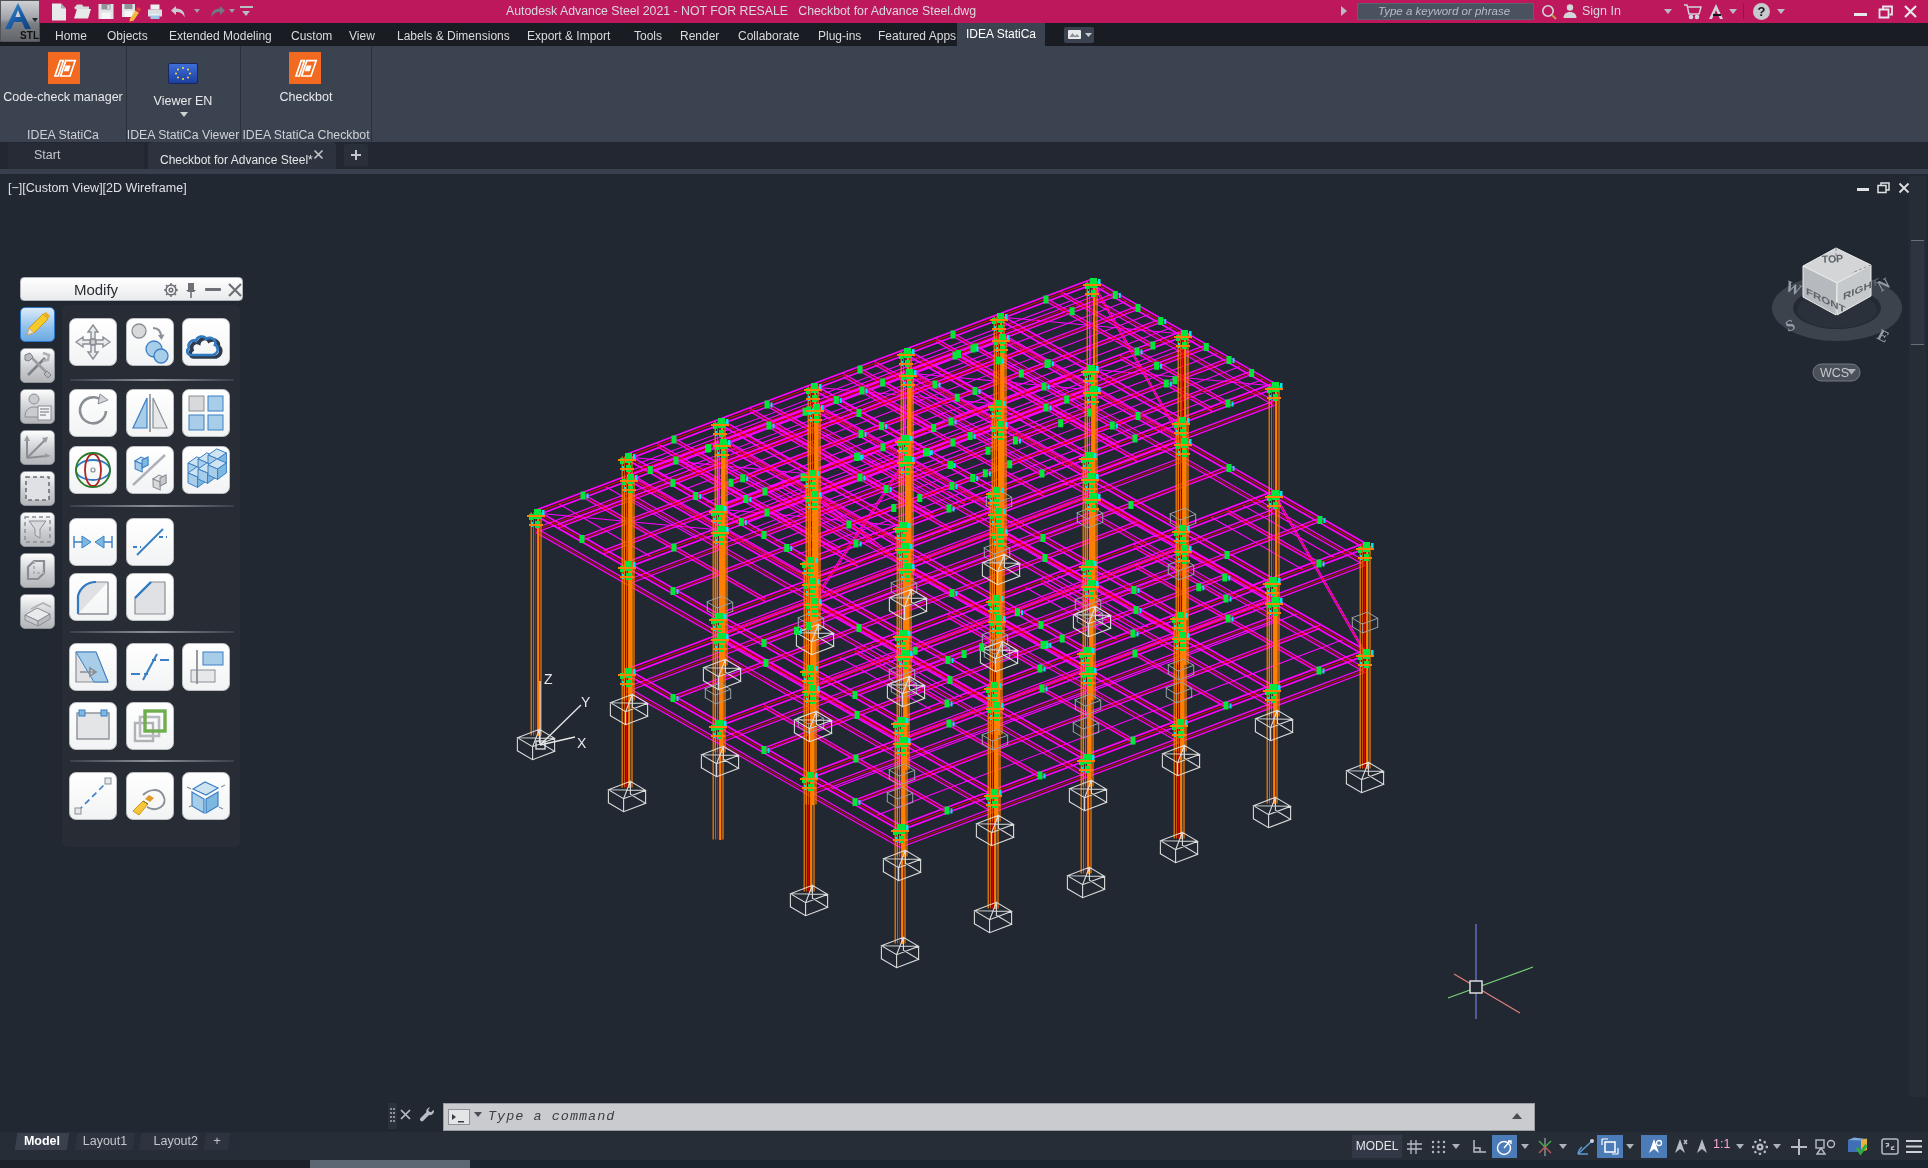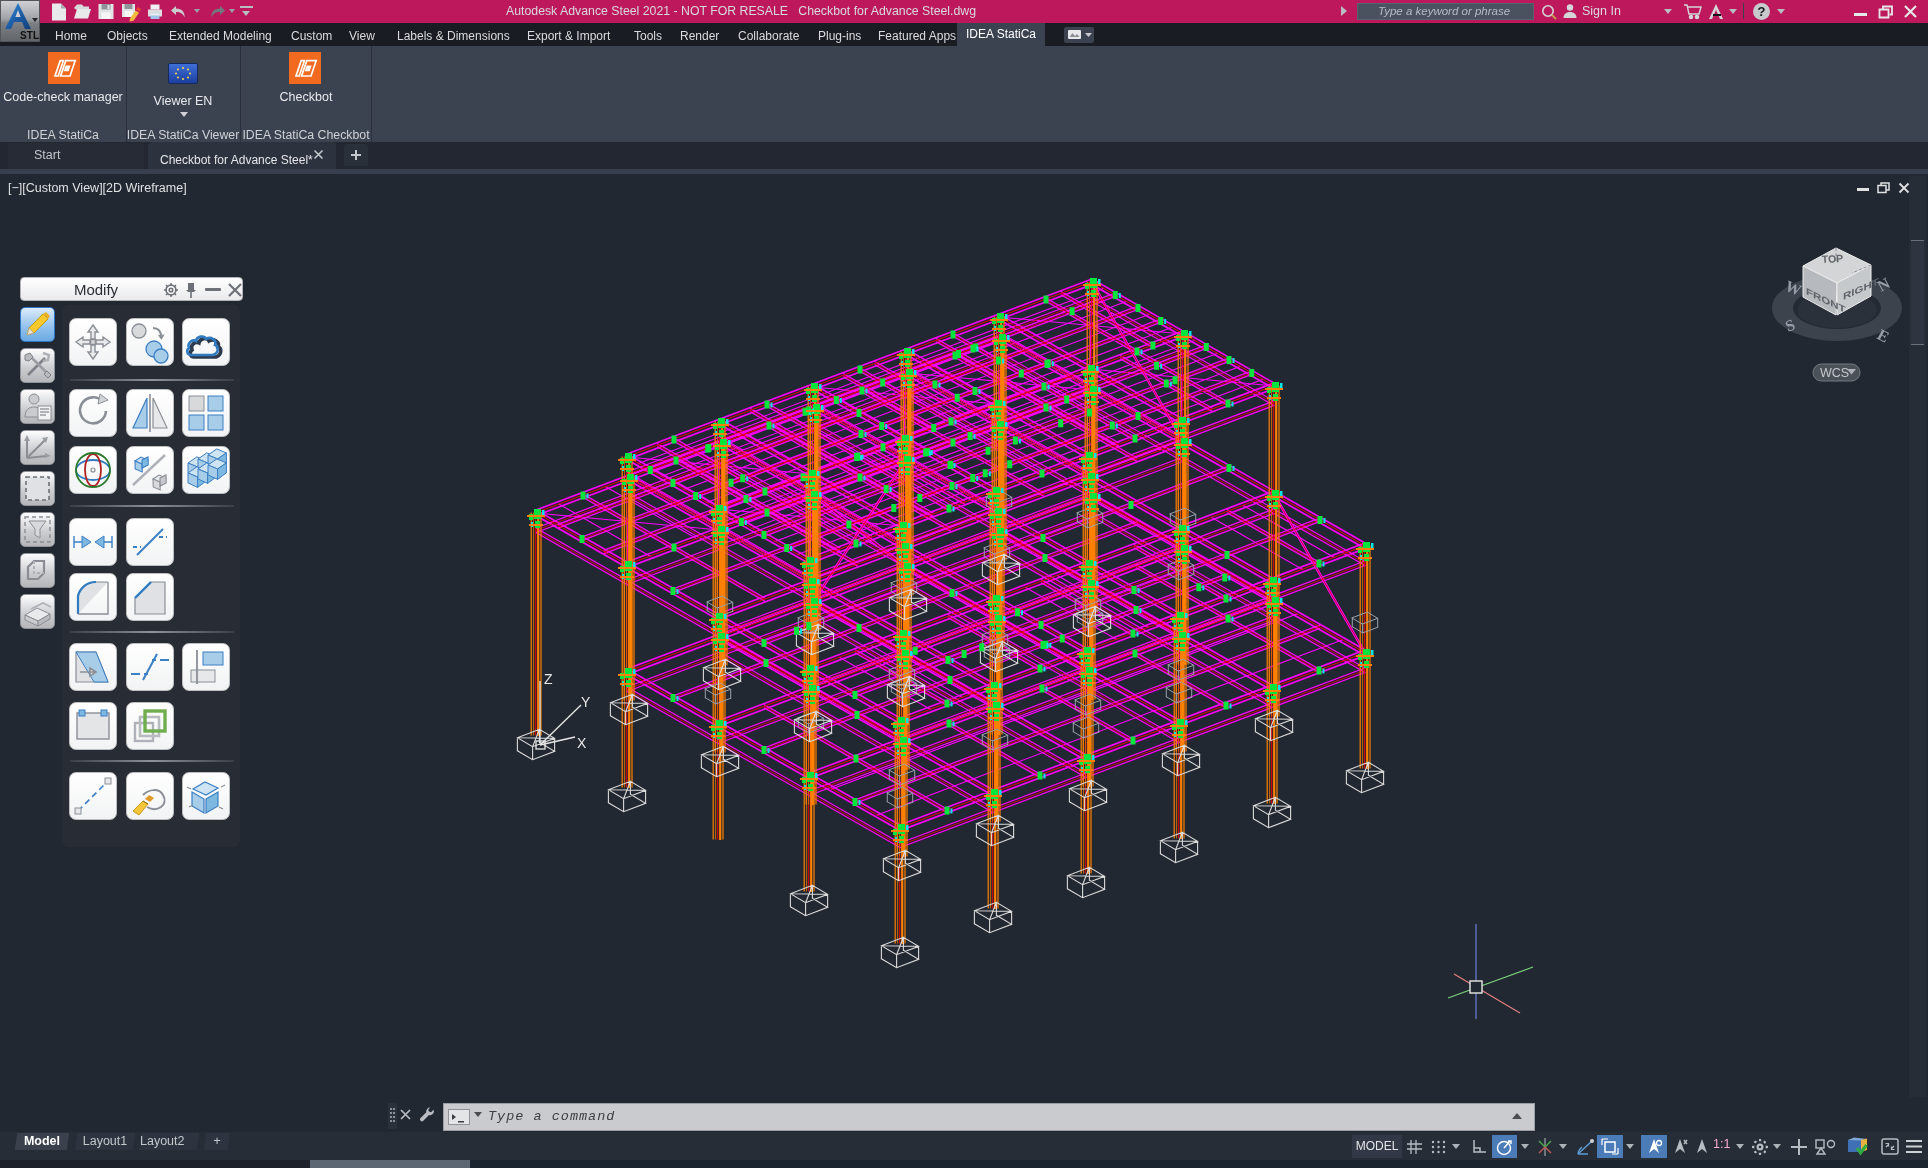--- a/index.html
+++ b/index.html
@@ -538,21 +538,21 @@
   <div class="abs" style="left:44px;top:5px;color:#3c3f44;font-size:13.5px;font-style:italic;font-family:'Liberation Mono',monospace;letter-spacing:1px;">Type a command</div>
   <div class="abs" style="left:1068px;top:9px;width:0;height:0;border-bottom:6px solid #4a4d52;border-left:5px solid transparent;border-right:5px solid transparent;"></div>
 </div>
 
 <div id="statusbar">
 <div class="abs" style="left:16px;top:1px;width:52px;height:17px;background:#3a414d;transform:skewX(-8deg);"></div>
 <div class="abs" style="left:16px;top:1px;width:52px;height:17px;color:#fff;font-weight:bold;font-size:12.5px;text-align:center;line-height:16px;">Model</div>
 <div class="abs" style="left:76px;top:1px;width:58px;height:17px;background:#2e343f;transform:skewX(-8deg);"></div>
 <div class="abs" style="left:76px;top:1px;width:58px;height:17px;color:#c3c7cc;font-size:12.5px;text-align:center;line-height:16px;">Layout1</div>
 <div class="abs" style="left:140px;top:1px;width:58px;height:17px;background:#2e343f;transform:skewX(-8deg);"></div>
-<div class="abs" style="left:140px;top:1px;width:58px;height:17px;color:#c3c7cc;font-size:12.5px;text-align:left;line-height:16px;">Layout2</div>
+<div class="abs" style="left:140px;top:1px;width:58px;height:17px;color:#c3c7cc;font-size:12.5px;text-align:right;line-height:16px;">Layout2</div>
 <div class="abs" style="left:205px;top:1px;width:24px;height:17px;background:#2e343f;transform:skewX(-8deg);"></div>
 <div class="abs" style="left:205px;top:1px;width:24px;height:17px;color:#c3c7cc;font-size:13px;text-align:center;line-height:15px;">+</div>
 
 <div class="abs" style="left:1352px;top:3px;width:50px;height:23px;background:#323845;color:#e3e5e8;font-size:12px;text-align:center;line-height:22px;">MODEL</div>
 <svg class="abs" style="left:1406px;top:7px" width="17" height="16" viewBox="0 0 17 16" stroke="#b7bcc3" stroke-width="1.3">
       <path d="M1 5h15M1 10h15M5 1v14M10 1v14"></path>
     </svg>
 <svg class="abs" style="left:1430px;top:7px" width="17" height="16" viewBox="0 0 17 16" fill="#b7bcc3">
       <g>
         <circle cx="3" cy="3" r="1.2"></circle>

